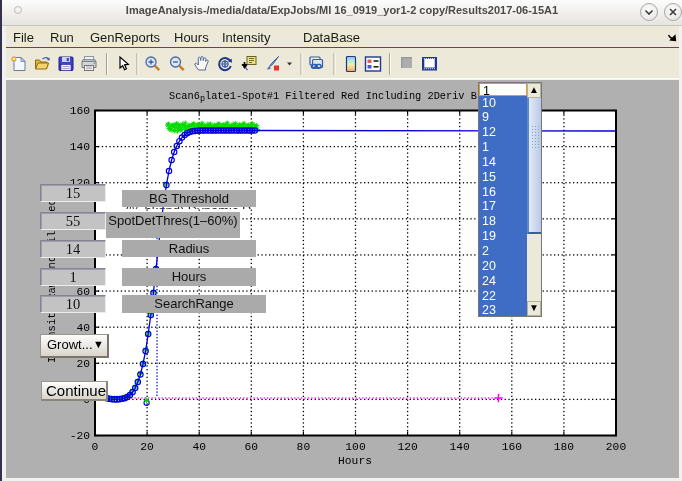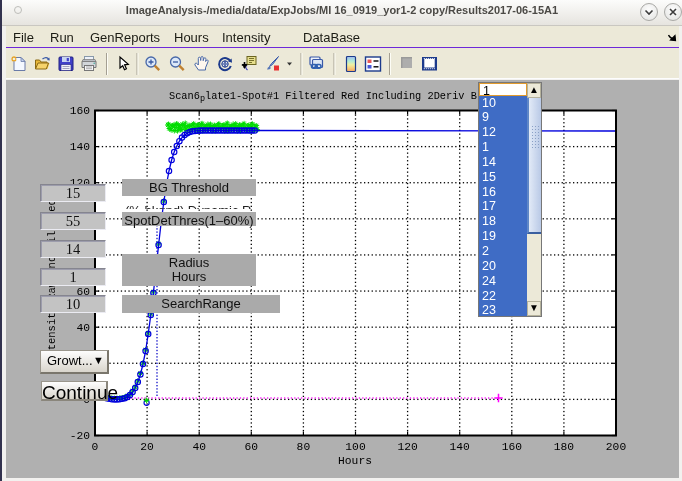--- a/index.html
+++ b/index.html
@@ -23,28 +23,28 @@
 #canvas{position:absolute;left:6px;top:80px;width:673px;height:398px;background:#b0b0b0;}
 #plotsvg{position:absolute;left:0;top:0;}
 .uibtn{position:absolute;background:#aaa;color:#111;font-size:13px;text-align:center;}
 .uiedit{position:absolute;background:#c3c3c3;color:#111;font-size:14.5px;text-align:center;line-height:16px;
   font-family:"Liberation Serif",serif;
   border-top:1px solid #85858f;border-left:1px solid #85858f;
   border-bottom:1px solid #ebebf2;border-right:1px solid #ebebf2;
   box-shadow:inset 1px 1px 0 #9c9cac;}
 #clipped{position:absolute;left:125px;top:203px;width:140px;height:6px;overflow:hidden;
   font-size:13px;color:#222;}
-#growt{position:absolute;left:40px;top:350px;width:66px;height:21px;
+#growt{position:absolute;left:40px;top:334px;width:66px;height:21px;
   background:linear-gradient(#fdfdfd,#d9d5cc);border:1px solid #9a968c;
   border-right:2px solid #7a766c;border-bottom:2px solid #7a766c;
   font-size:13px;color:#000;text-decoration:underline;}
 #continue{position:absolute;left:41px;top:381px;width:64px;height:17px;
   background:linear-gradient(#fefefe,#d8d4cb);border:1px solid #9a968c;
   border-right:2px solid #8a867c;border-bottom:2px solid #8a867c;
-  font-size:19px;color:#000;text-align:left;}
+  font-size:15px;color:#000;text-align:right;}
 #listbox{position:absolute;left:478px;top:82px;width:62px;height:233px;
   border:1px solid #777;background:#3f6cc5;font-size:12.5px;}
 .li1{position:absolute;left:0;top:0;width:43px;height:11px;background:#fff;color:#000;
   border:1.5px solid #e09a2e;padding-left:3px;}
 .lir{position:absolute;left:0;width:50px;color:#fff;padding-left:3px;}
 #sbar{position:absolute;right:0;top:0;width:14px;height:233px;background:#ece9d8;}
 .sbtn{position:absolute;left:0;width:14px;height:15px;background:#ece9d8;
   border:1px solid #b5b29c;box-sizing:border-box;font-size:10px;line-height:12px;
   text-align:center;color:#000;}
 #sthumb{position:absolute;left:0;top:15px;width:14px;height:136px;
@@ -2473,25 +2473,25 @@
 <path d="M2.8 12.2 v1 m2 -1 v1 m2 -1 v1 m2 -1 v1 m2 -1 v1 m2 -1 v1" stroke="#fff" stroke-width="1"></path>
     </g>
 </svg>
 
 <div class="uiedit" style="left:40px;top:184px;width:64px;height:16px">15</div>
 <div class="uiedit" style="left:40px;top:212px;width:64px;height:16px">55</div>
 <div class="uiedit" style="left:40px;top:240px;width:64px;height:16px">14</div>
 <div class="uiedit" style="left:40px;top:268px;width:64px;height:16px">1</div>
 <div class="uiedit" style="left:40px;top:295px;width:64px;height:16px">10</div>
 <div id="clipped">(% bkgnd) Dynamic R</div>
-<div class="uibtn" style="left:122px;top:179px;width:134px;height:17px;line-height:17px">BG Threshold</div>
-<div class="uibtn" style="left:122px;top:212px;width:134px;height:14px;line-height:18px">SpotDetThres(1–60%)</div>
-<div class="uibtn" style="left:122px;top:254px;width:134px;height:17px;line-height:17px">Radius</div>
+<div class="uibtn" style="left:122px;top:190px;width:134px;height:17px;line-height:17px">BG Threshold</div>
+<div class="uibtn" style="left:106px;top:212px;width:134px;height:26px;line-height:18px">SpotDetThres(1–60%)</div>
+<div class="uibtn" style="left:122px;top:240px;width:134px;height:17px;line-height:17px">Radius</div>
 <div class="uibtn" style="left:122px;top:268px;width:134px;height:18px;line-height:18px">Hours</div>
-<div class="uibtn" style="left:122px;top:295px;width:158px;height:18px;line-height:18px">SearchRange</div>
+<div class="uibtn" style="left:122px;top:295px;width:144px;height:18px;line-height:18px">SearchRange</div>
 <div id="growt">
     <span style="position:absolute;left:6px;top:2px">Growt...</span>
   <span style="position:absolute;right:3px;top:3px;font-size:11px">▼</span>
   </div>
 <div id="continue">Continue</div>
 <div id="listbox">
   <div class="li1">1</div>
 <div class="lir" style="top:12.5px">10</div>
 <div class="lir" style="top:27.4px">9</div>
 <div class="lir" style="top:42.2px">12</div>

